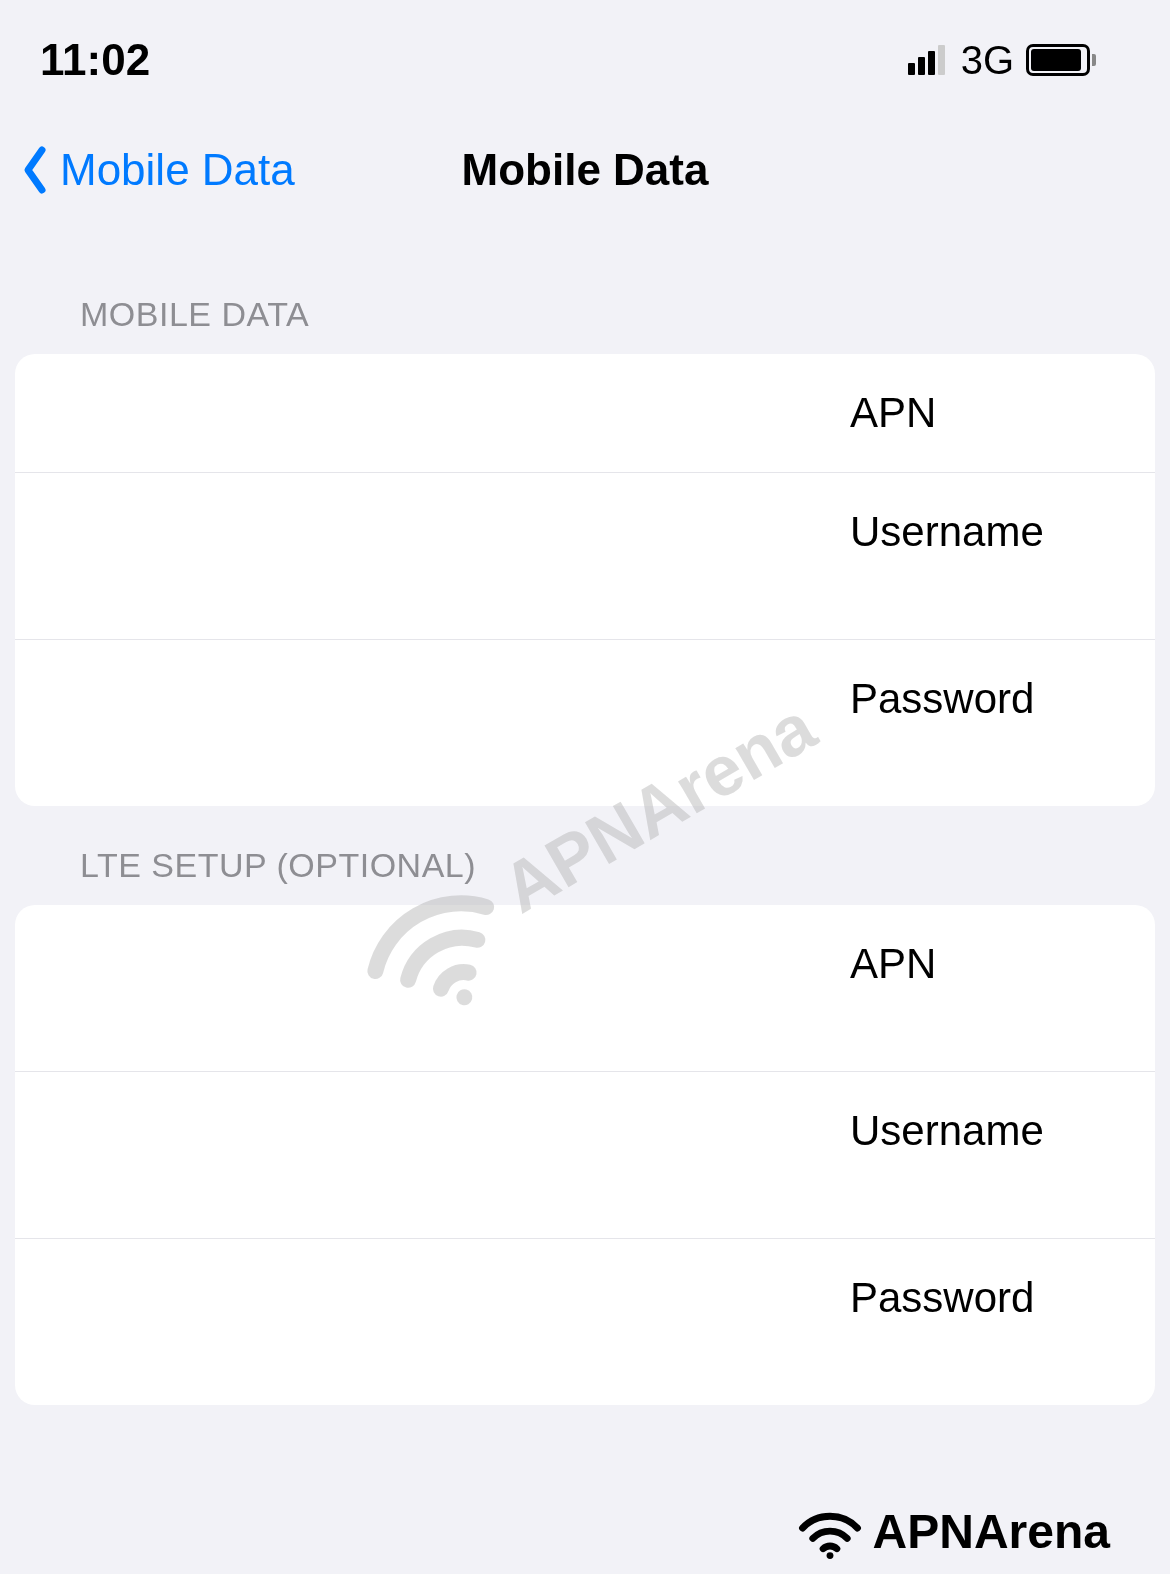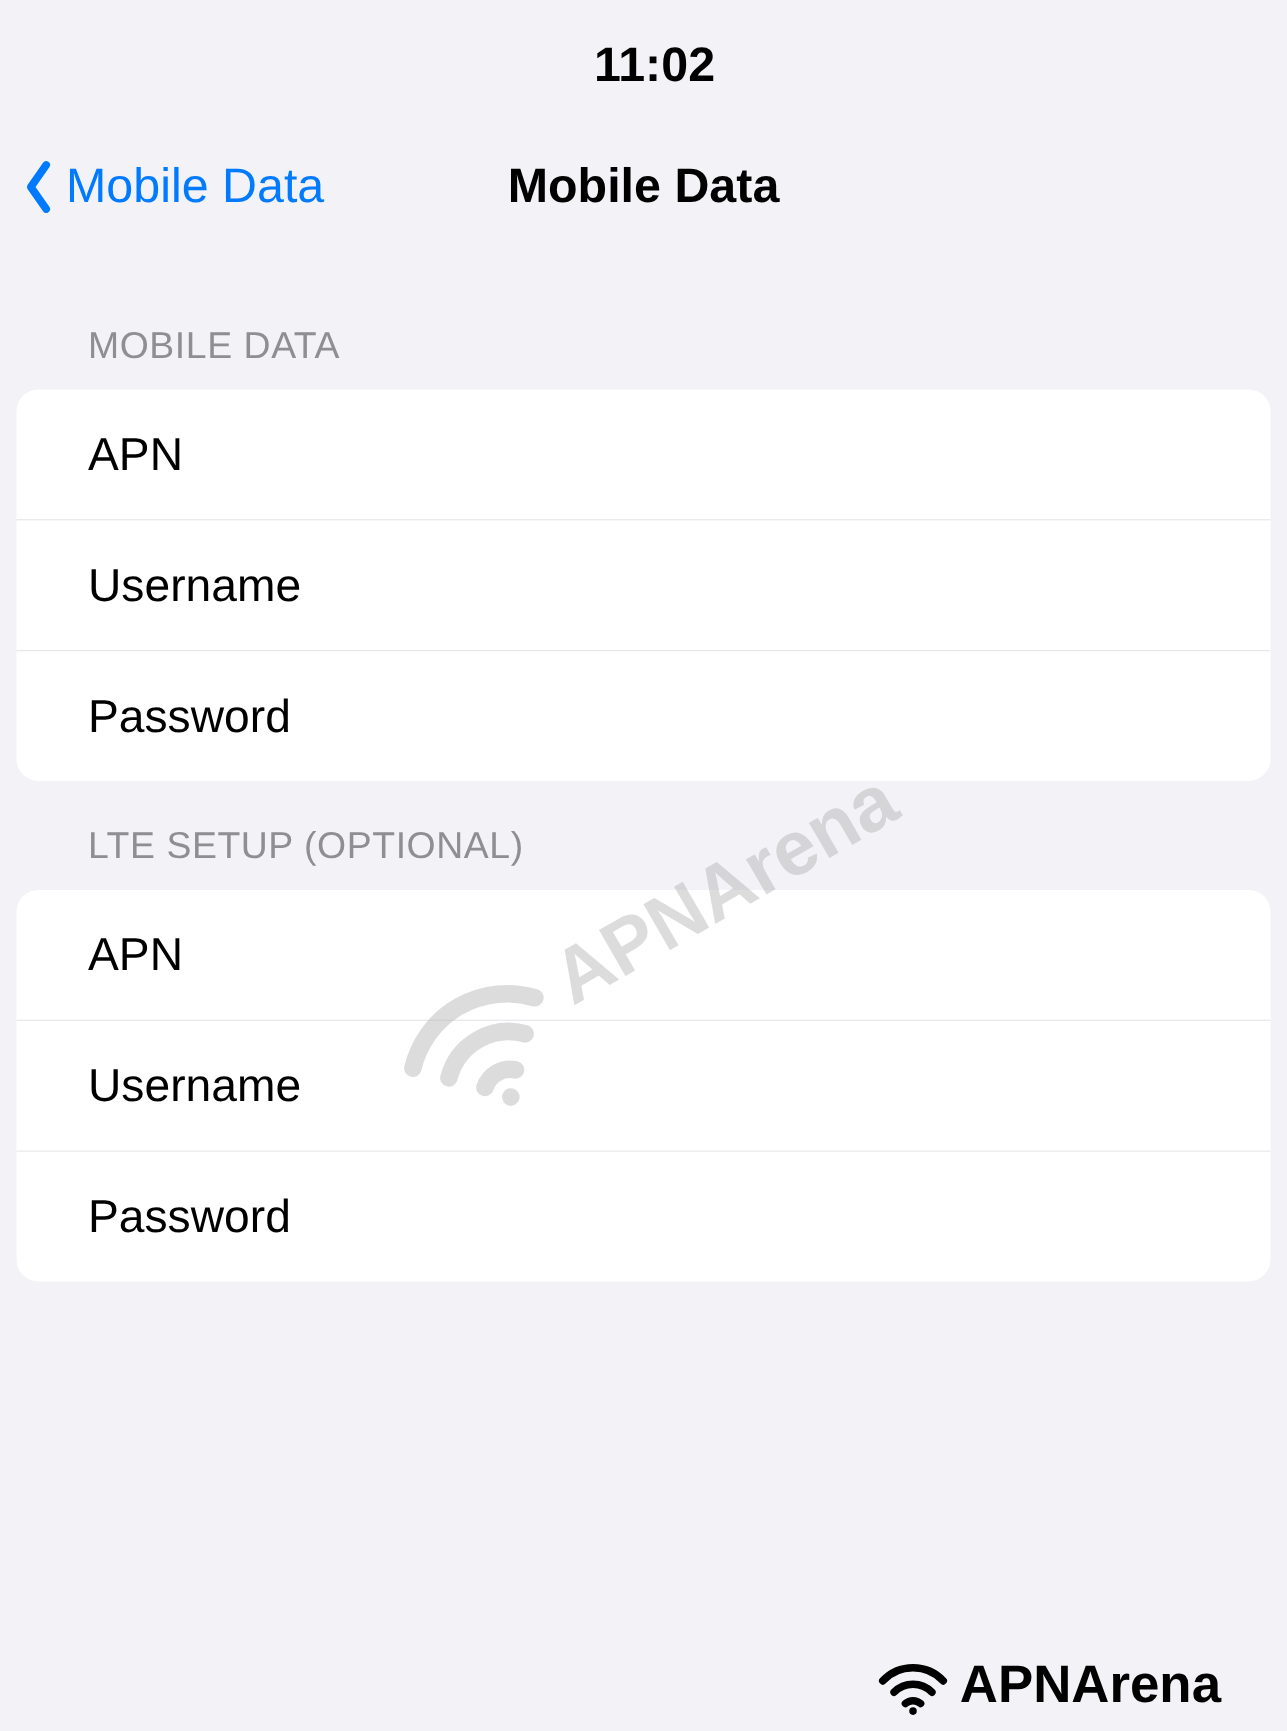--- a/index.html
+++ b/index.html
@@ -12,22 +12,21 @@
       width: 1170px;
       height: 1574px;
       background-color: #f2f2f7;
       position: relative;
       overflow: hidden;
     }
     .status-bar {
       display: flex;
       justify-content: space-between;
       align-items: center;
-      padding: 35px 80px 20px 100px;
-      flex-direction: column;
+      padding: 35px 80px 20px 40px;
     }
     .status-time {
       font-size: 44px;
       font-weight: 600;
       color: #000;
     }
     .status-right {
       display: flex;
       align-items: center;
       gap: 8px;
@@ -118,20 +117,21 @@
     .settings-group {
       background-color: #fff;
       margin: 0 15px;
       border-radius: 20px;
     }
     .settings-row {
       display: flex;
       align-items: flex-end;
       padding: 35px 65px;
       border-bottom: 1px solid #e5e5ea;
+      flex-direction: column;
     }
     .settings-row:last-child {
       border-bottom: none;
     }
     .row-label {
       font-size: 42px;
       color: #000;
       width: 240px;
       flex-shrink: 0;
     }
@@ -179,20 +179,35 @@
     .watermark-bottom-text {
       font-size: 48px;
       font-weight: 800;
     }
   </style>
 </head>
 <body>
 
 <div class="status-bar">
   <div class="status-time">11:02</div>
+  <div class="status-right">
+    <div class="signal-bars">
+      <div class="signal-bar b1"></div>
+      <div class="signal-bar b2"></div>
+      <div class="signal-bar b3"></div>
+      <div class="signal-bar b4"></div>
+    </div>
+    <div class="network-type">3G</div>
+    <div class="battery">
+      <div class="battery-body">
+        <div class="battery-fill"></div>
+      </div>
+      <div class="battery-tip"></div>
+    </div>
+  </div>
 </div>
 
 <div class="nav-bar">
   <div class="back-button">
     <svg class="chevron-back" viewBox="0 0 30 50" fill="none" stroke="#007aff" stroke-width="7" stroke-linecap="round" stroke-linejoin="round">
       <polyline points="22,5 8,25 22,45"></polyline>
     </svg>
     <span>Mobile Data</span>
   </div>
   <div class="nav-title">Mobile Data</div>

